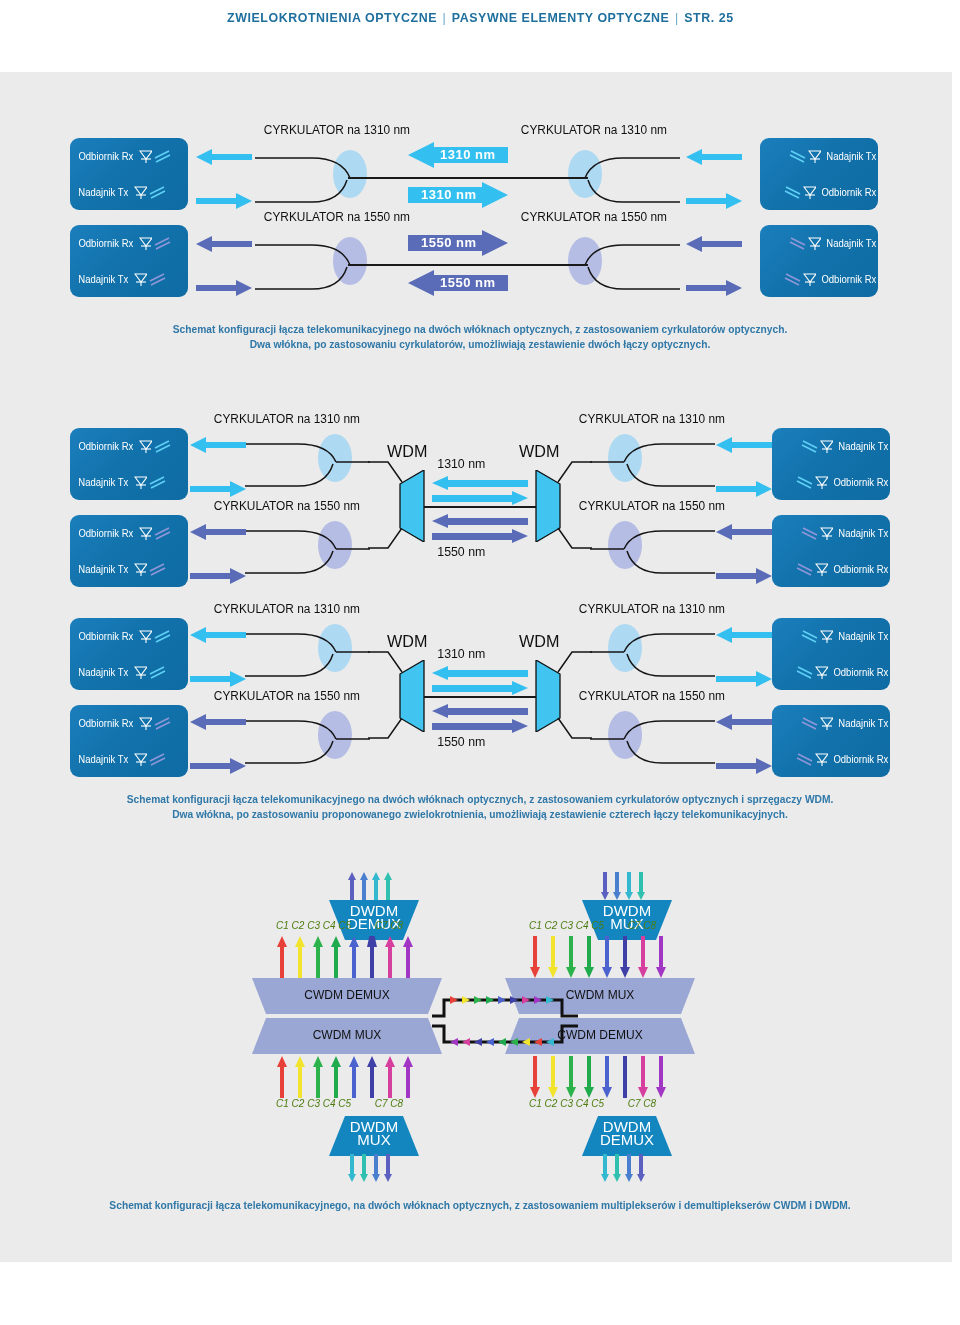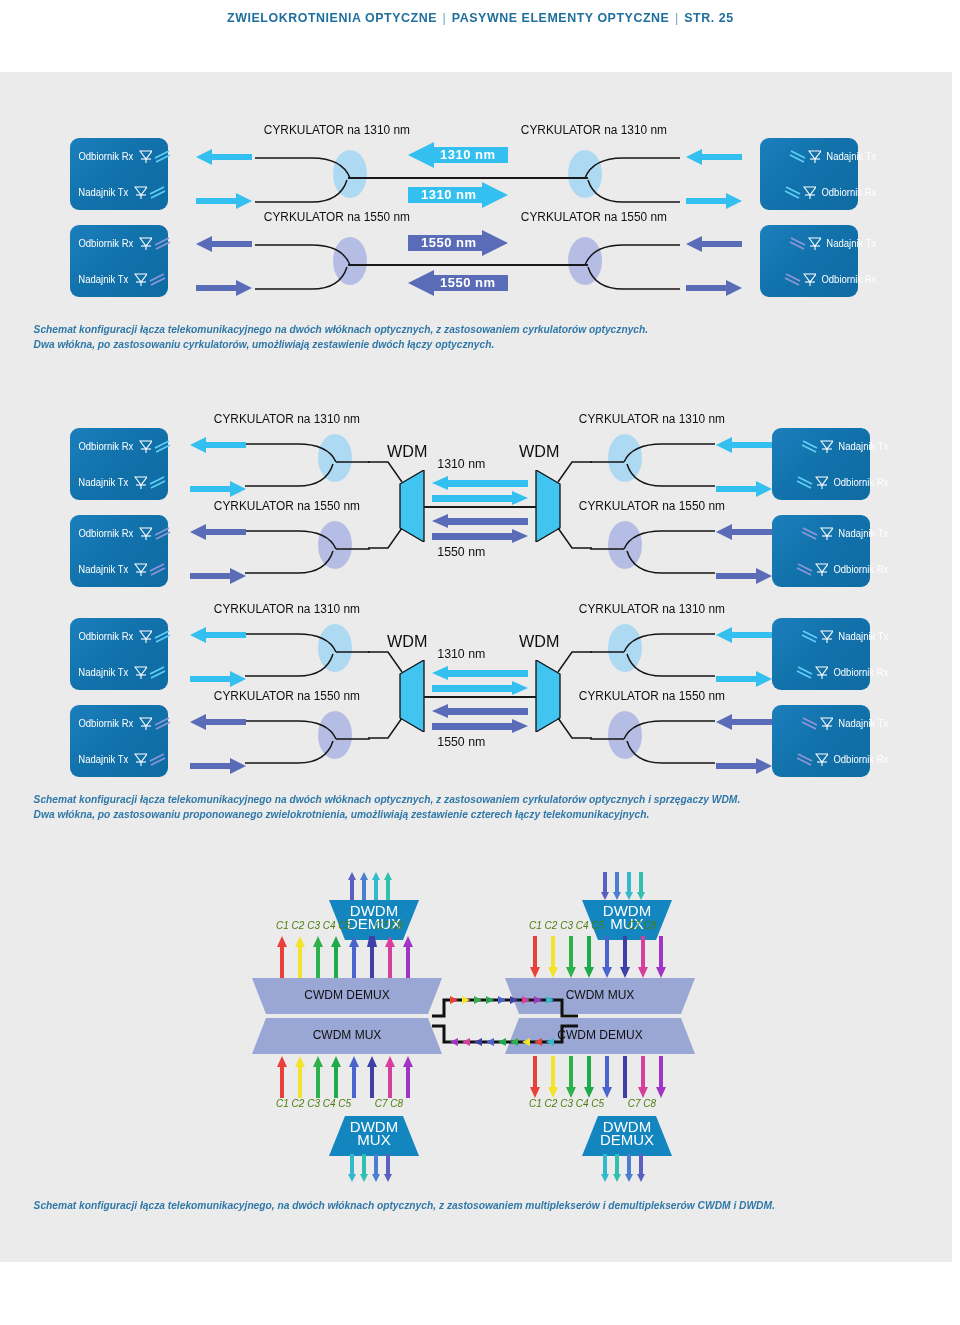--- a/index.html
+++ b/index.html
@@ -27,30 +27,30 @@
 
   
   .gray-panel{
     position:absolute;left:0;top:72px;width:952px;height:1190px;
     background:#ebebeb;
   }
 
   
   .fig{position:absolute;}
   .caption{
-    position:absolute;width:960px;
-    color:#2f78a8;font-style:italic;font-weight:bold;
+    position:absolute;width:960px;text-align:center;
+    color:#2f78a8;font-weight:bold;
     font-size:11px;line-height:15px;
     font-family:"Liberation Sans",sans-serif;
   }
   .caption span{display:block;transform:scaleX(0.93);}
 
   
   .dev{
-    position:absolute;width:98px;height:72px;border-radius:9px;
+    position:absolute;width:118px;height:72px;border-radius:9px;
     background:linear-gradient(135deg,#1b7fbd 0%,#1272ab 45%,#0f6ba3 100%);
     box-shadow:0 0 0 0 rgba(0,0,0,0);
   }
   .dev .row{
     position:absolute;left:0;width:118px;height:36px;
     display:flex;align-items:center;
   }
   .dev .row.r1{top:0;}
   .dev .row.r2{top:36px;}
   .dev .lbl{

